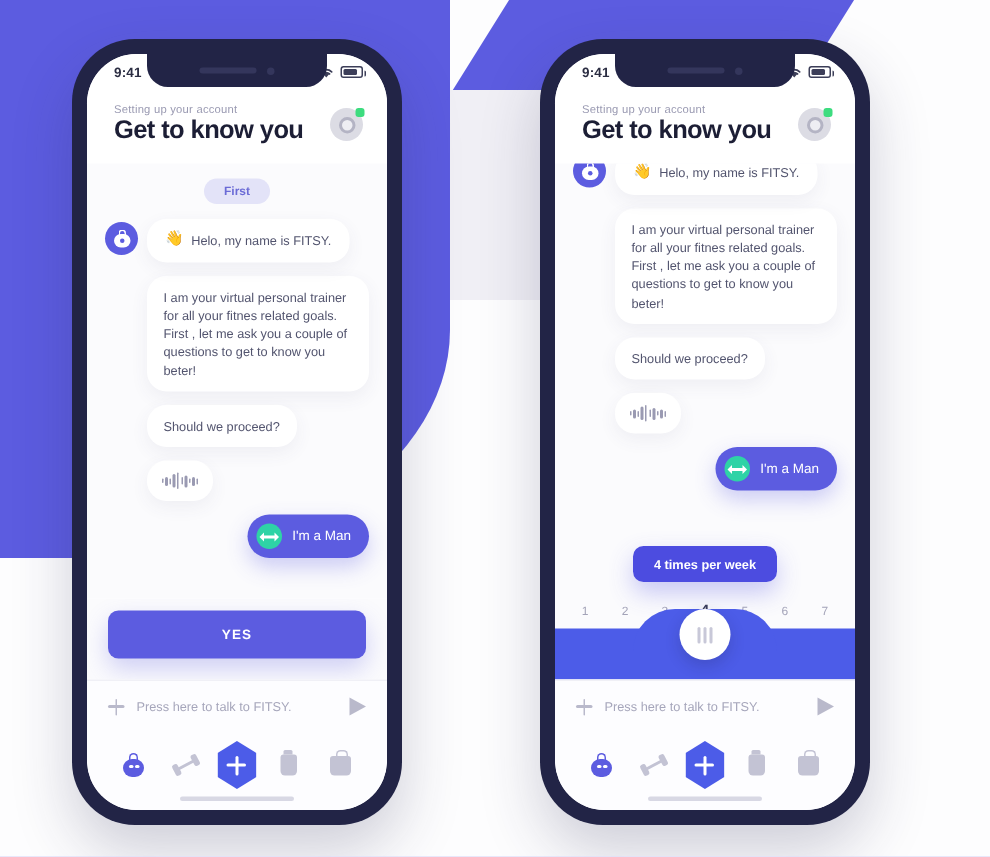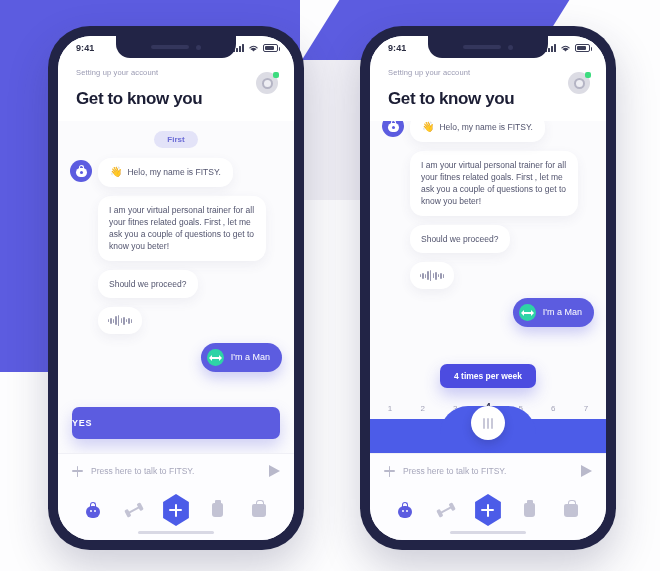--- a/index.html
+++ b/index.html
@@ -36,21 +36,21 @@
   .bg-white-bottom {
     position: absolute; left: 0; top: 372px;
     width: 660px; height: 210px;
     background: #fdfdfe;
     z-index: 0;
   }
 
   
   .phone {
     position: absolute;
-    width: 256px; height: 524px;
+    width: 220px; height: 524px;
     background: #222446;
     border-radius: 42px;
     padding: 10px;
     z-index: 5;
     box-shadow: 0 18px 40px rgba(40,40,80,0.22);
   }
   .phone.left  { left: 48px;  top: 26px; }
   .phone.right { left: 360px; top: 26px; }
 
   .screen {
@@ -94,21 +94,21 @@
   .batt::before { content:""; position:absolute; left:1px; top:1px; bottom:1px; right:3px; background:#3c3e58; border-radius:1px; }
   .batt::after { content:""; position:absolute; right:-3px; top:2px; width:1.5px; height:3.5px; background:#3c3e58; border-radius:0 1px 1px 0; }
 
   
   .appheader {
     flex: 0 0 auto;
     padding: 8px 16px 12px 18px;
     display: flex; align-items: flex-start; justify-content: space-between;
     background: #ffffff;
   }
-  .hdr-kicker { font-size: 7.5px; color: #9a9ab2; letter-spacing: .15px; margin-bottom: 12px; }
+  .hdr-kicker { font-size: 7.5px; color: #9a9ab2; letter-spacing: .15px; margin-bottom: 0; }
   .hdr-title { font-size: 17px; font-weight: bold; color: #1c1e35; letter-spacing: -.4px; }
   .hdr-avatar {
     position: relative; width: 22px; height: 22px; flex: 0 0 22px; margin-top: 4px;
   }
   .hdr-avatar .ava-body {
     width: 22px; height: 22px; border-radius: 50%;
     background: #dcdce4;
     display: flex; align-items: center; justify-content: center;
   }
   .hdr-avatar .ava-head {
@@ -195,21 +195,21 @@
   .actions {
     flex: 0 0 auto;
     display: flex; gap: 10px;
     padding: 8px 14px 14px 14px;
     background: #fbfbfd;
   }
   .btn-primary {
     flex: 1 1 0;
     background: #5c5ce0; color: #fff;
     font-size: 9px; font-weight: bold; letter-spacing: .8px;
-    text-align: left;
+    text-align: center;
     padding: 11px 0; border-radius: 7px;
     box-shadow: 0 7px 16px rgba(92,92,224,0.28);
   }
 
   
   .slider-wrap { flex: 0 0 auto; position: relative; background: #fbfbfd; padding-bottom: 0; }
   .slider-label {
     width: fit-content; margin: 0 auto 9px auto;
     background: #4c4ce0; color: #fff;
     font-size: 8.5px; font-weight: bold;

